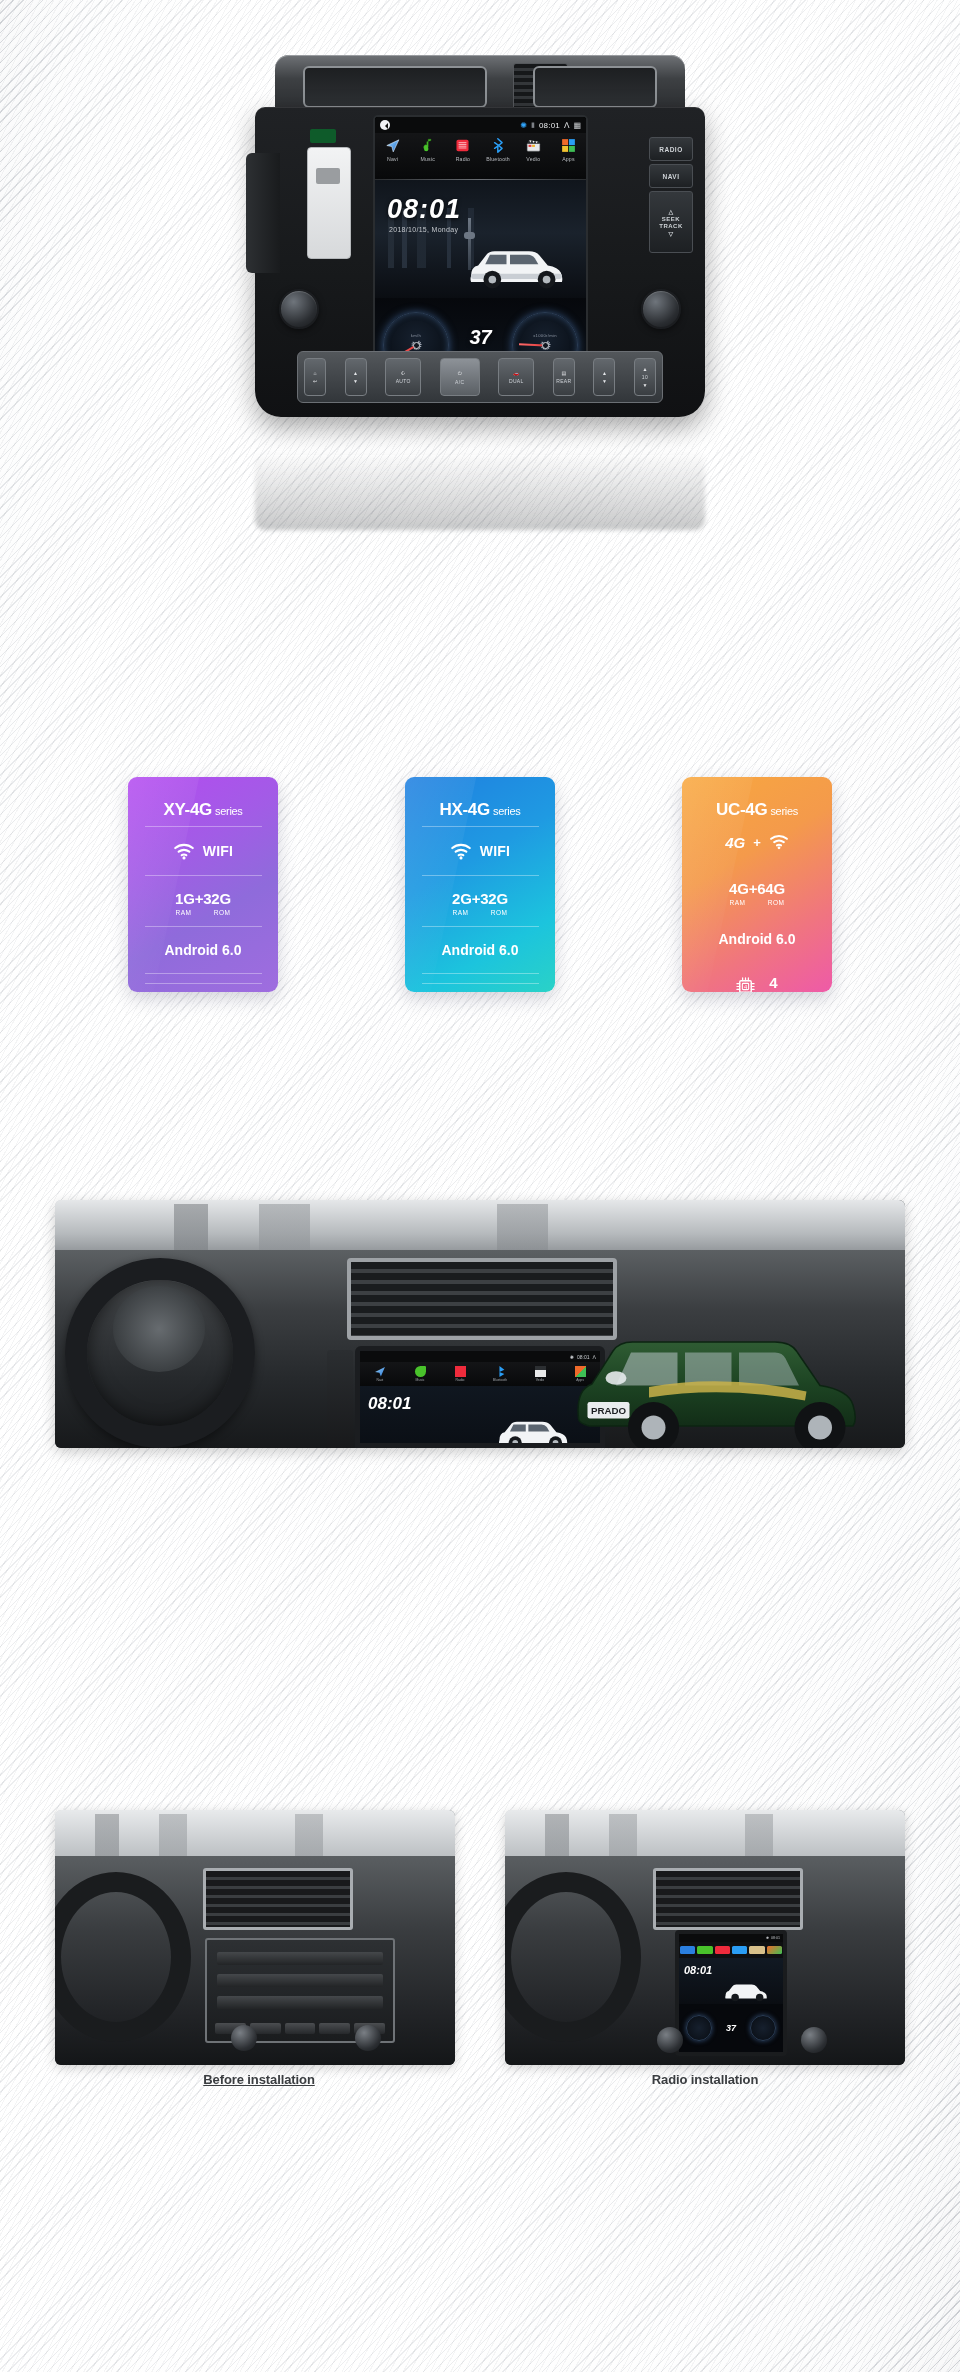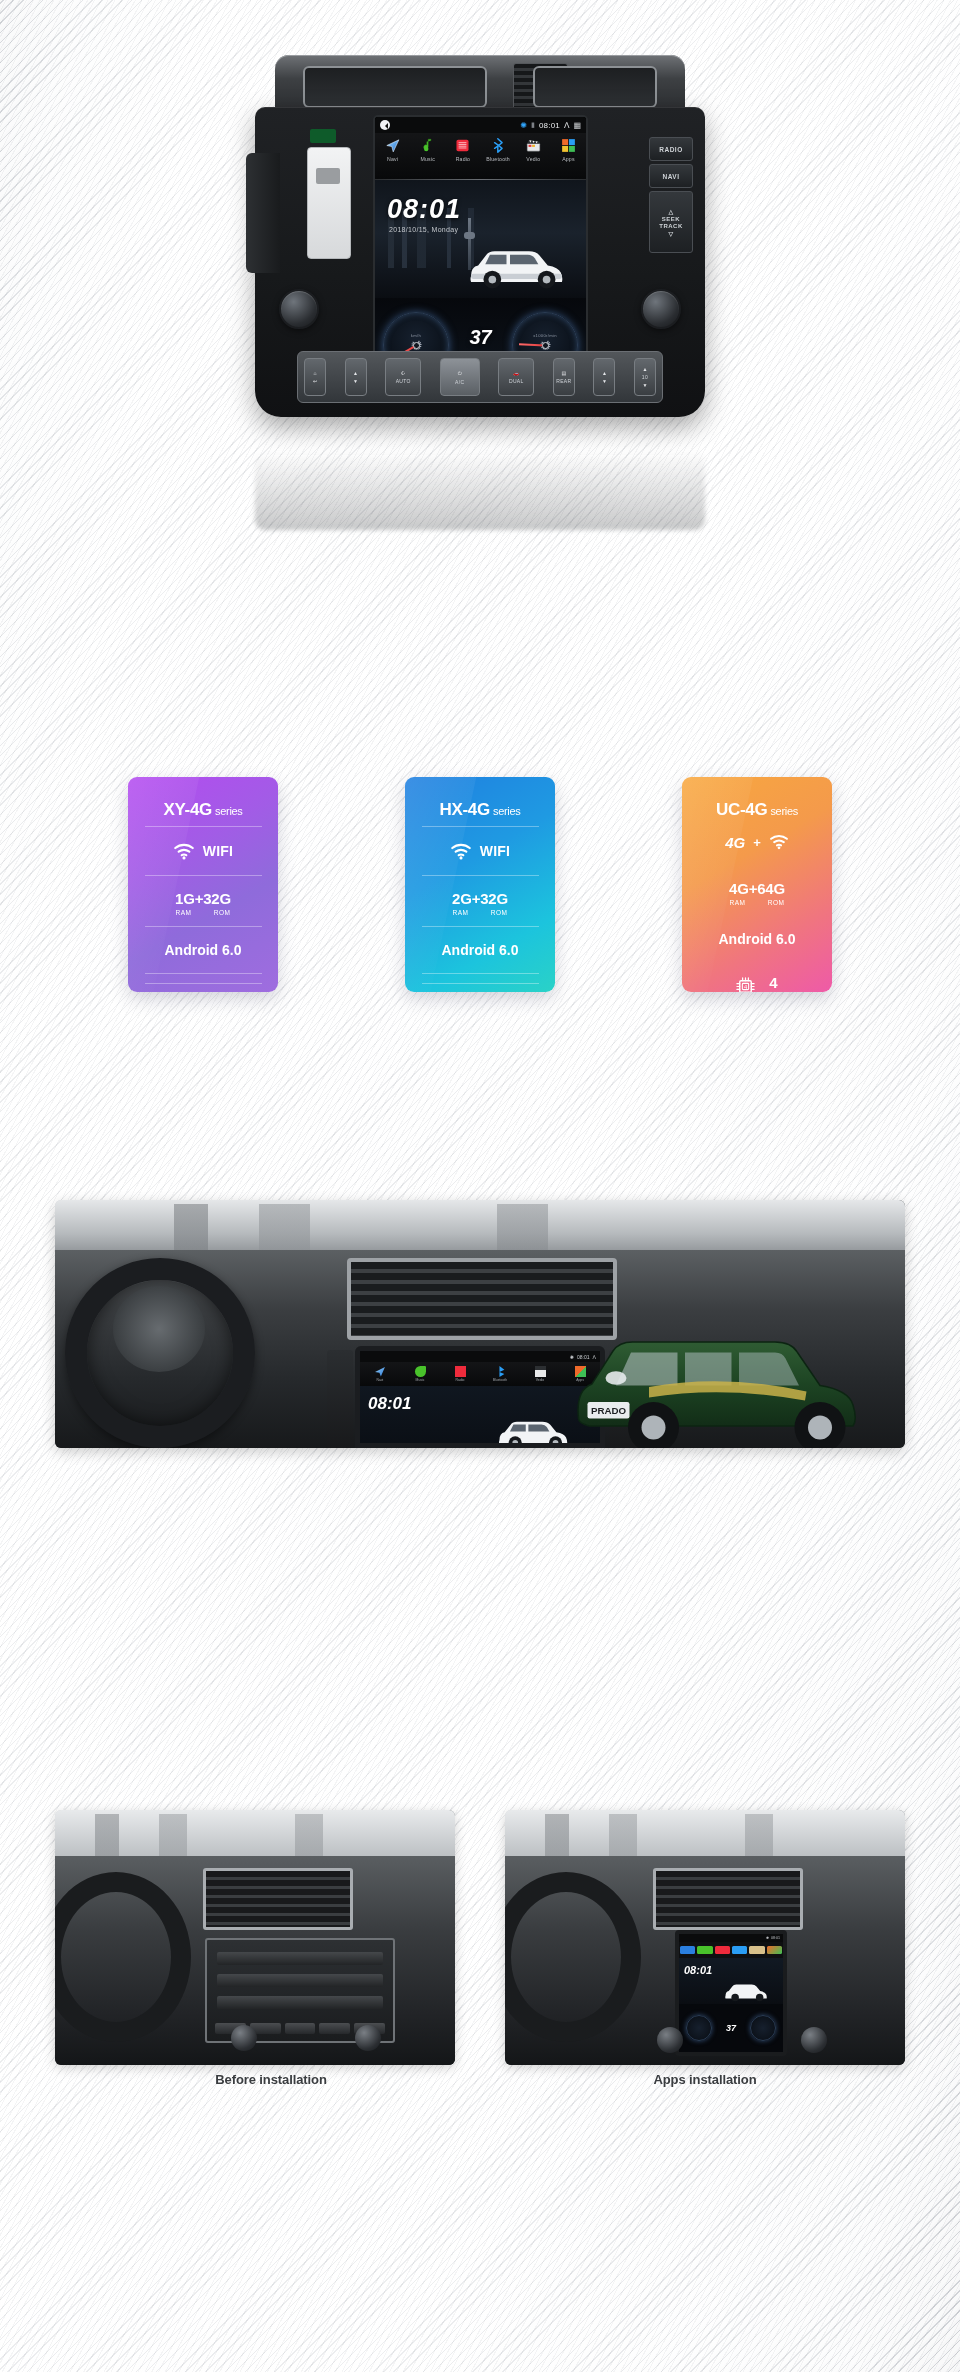--- a/index.html
+++ b/index.html
@@ -340,21 +340,21 @@
     display:flex;align-items:center;justify-content:space-around;}
   .ba-newhu .gg .g{width:26px;height:26px;border-radius:50%;
     border:1px solid #2b3d55;background:radial-gradient(circle,#16202e,#080c12);
     box-shadow:0 0 5px rgba(90,140,210,0.5);}
   .ba-newhu .gg .sp{font-size:9px;color:#fff;font-style:italic;font-weight:700;}
   .ba-knob{position:absolute;width:26px;height:26px;border-radius:50%;
     background:radial-gradient(circle at 35% 30%,#7a7f85,#2c2f33 65%,#15171a);}
   .ba-labels{position:absolute;left:0;top:262px;width:850px;height:30px;}
   .ba-label{position:absolute;top:0;width:400px;text-align:center;
     font-size:13px;font-weight:700;color:#3a3d40;letter-spacing:-0.1px;}
-  .ba-label.l{left:16px;} .ba-label.r{left:450px;}
+  .ba-label.l{left:4px;text-decoration:underline;} .ba-label.r{left:450px;}
 </style>
 </head>
 <body>
 
 <div class="brush-overlay"></div>
 
 <section class="hero">
 
   <div class="hu-reflection"></div>
 
@@ -858,15 +858,15 @@
         <div class="sp">37</div>
         <div class="g"></div>
       </div>
     </div>
     <div class="ba-knob" style="left:152px;bottom:12px"></div>
     <div class="ba-knob" style="left:296px;bottom:12px"></div>
   </div>
 
   <div class="ba-labels">
     <div class="ba-label l">Before installation</div>
-    <div class="ba-label r">Apps installation</div>
+    <div class="ba-label r">Radio installation</div>
   </div>
 </section>
 
 </body></html>

